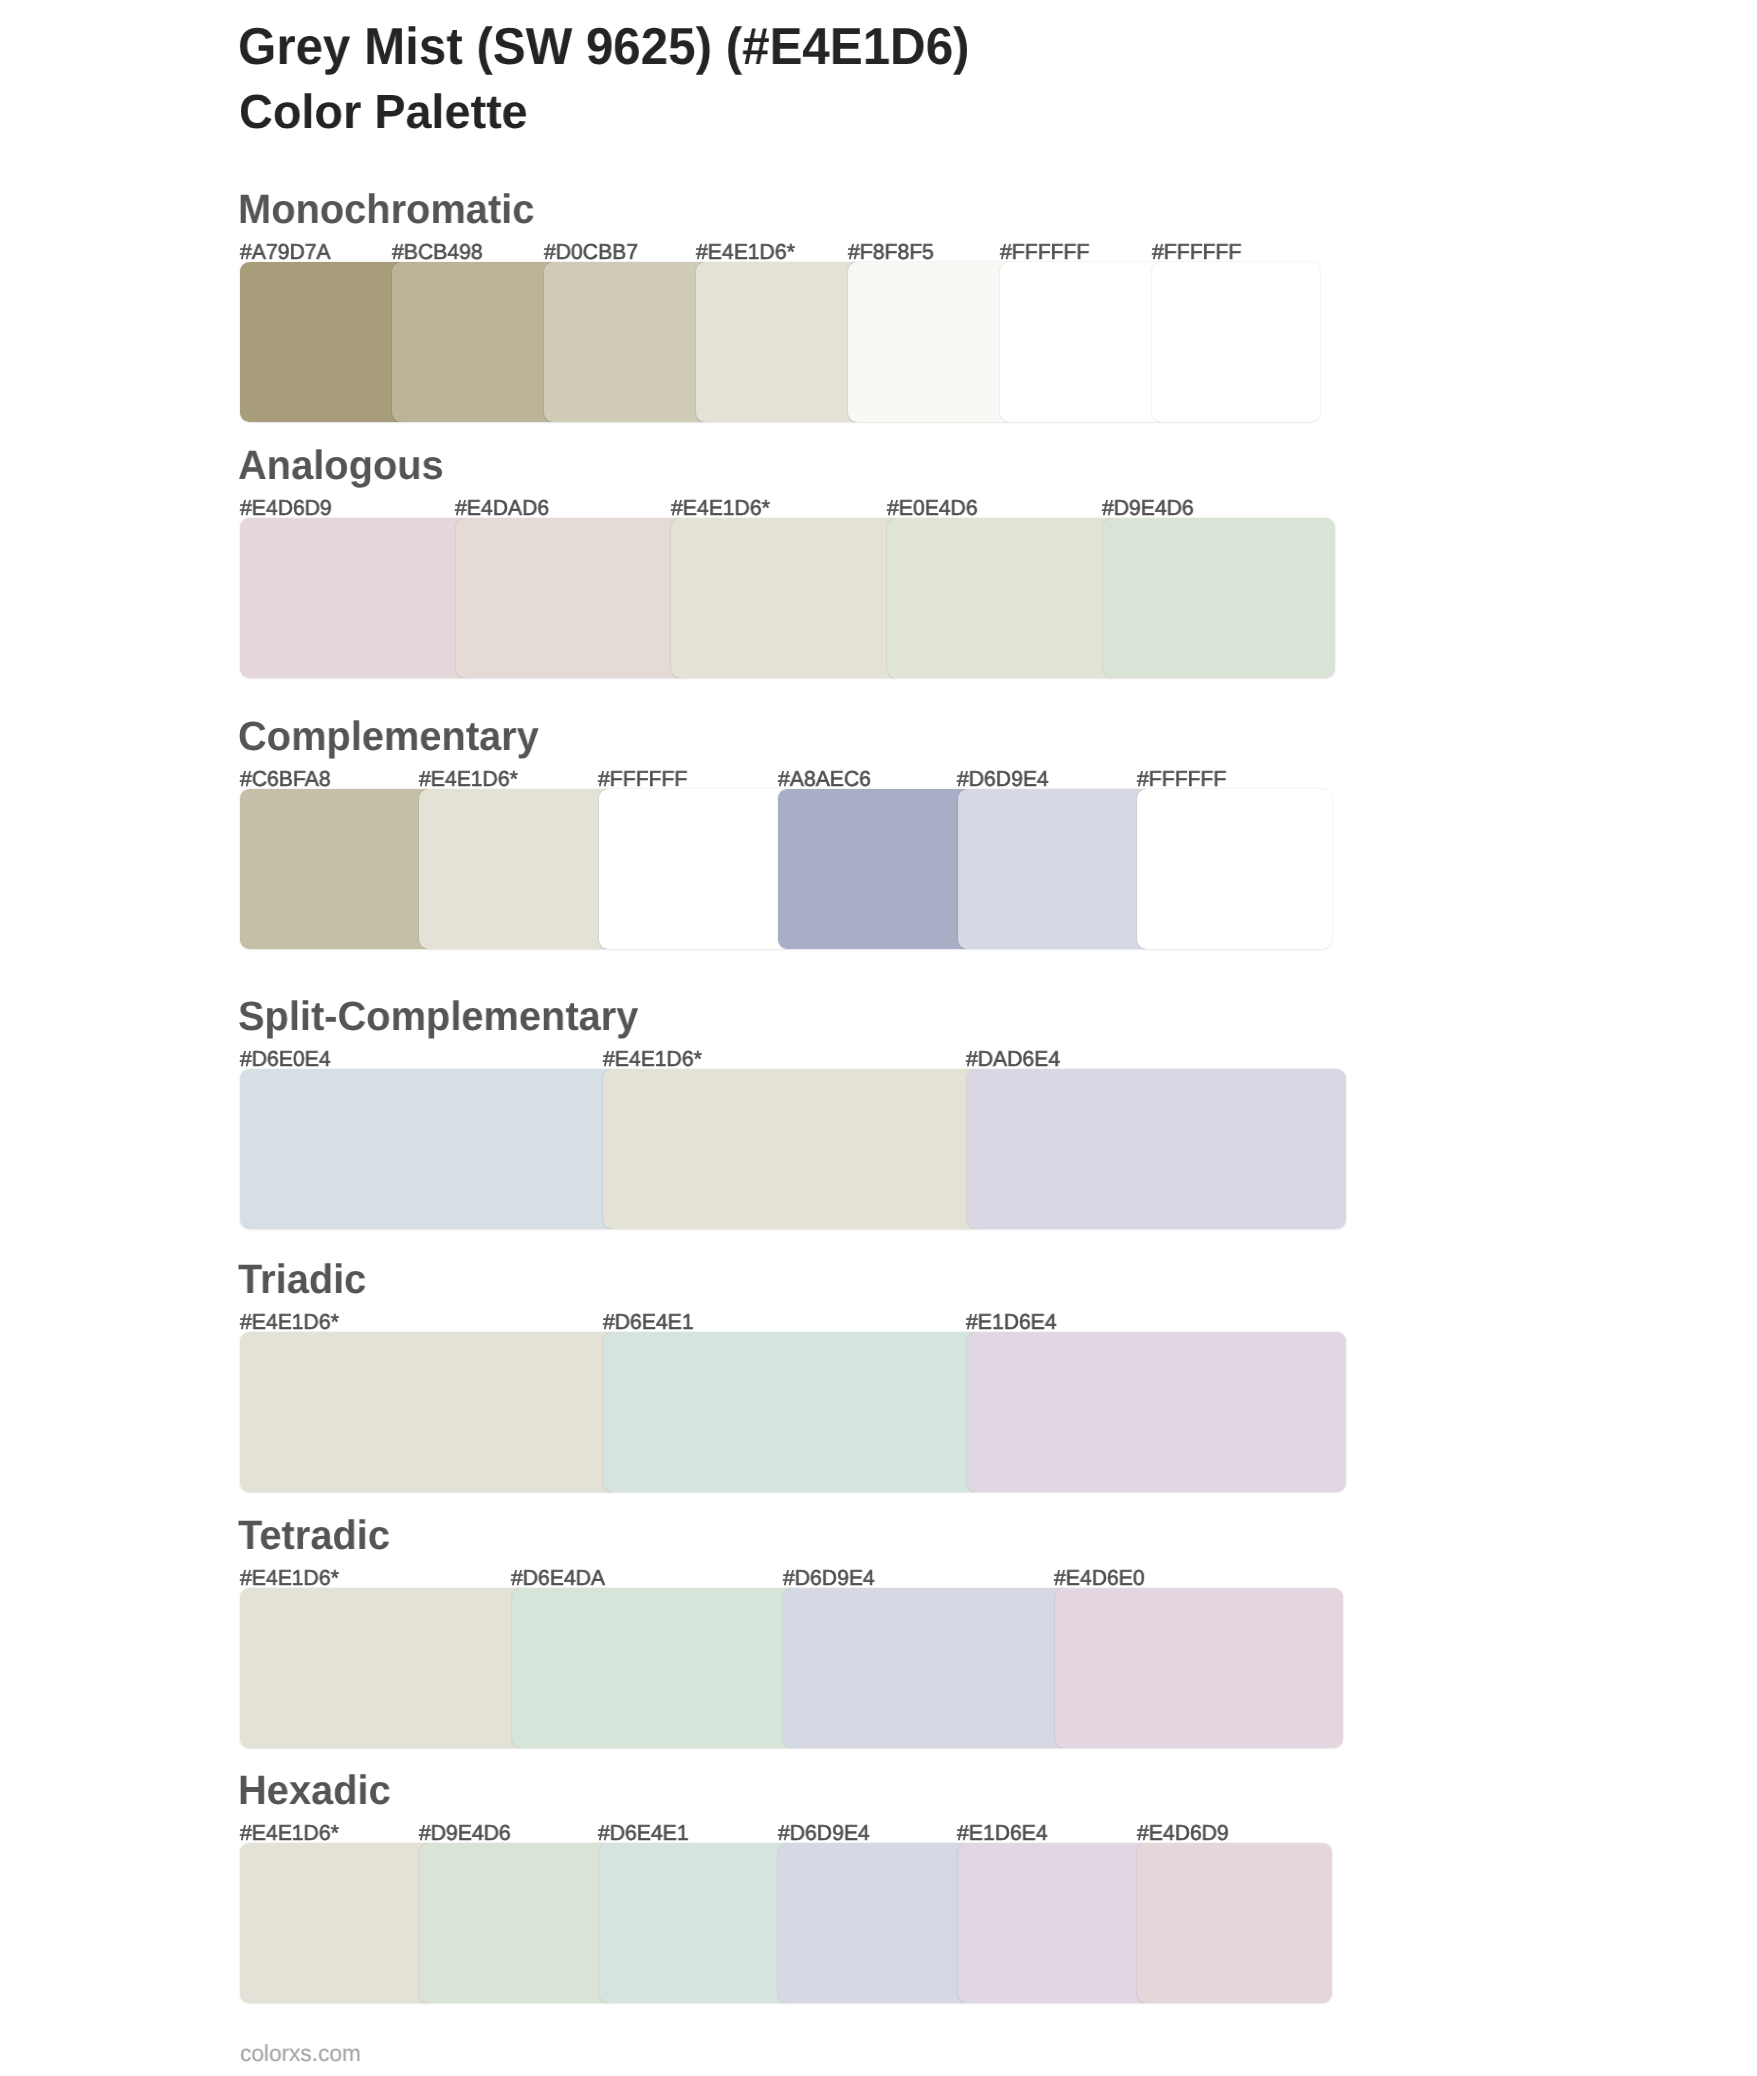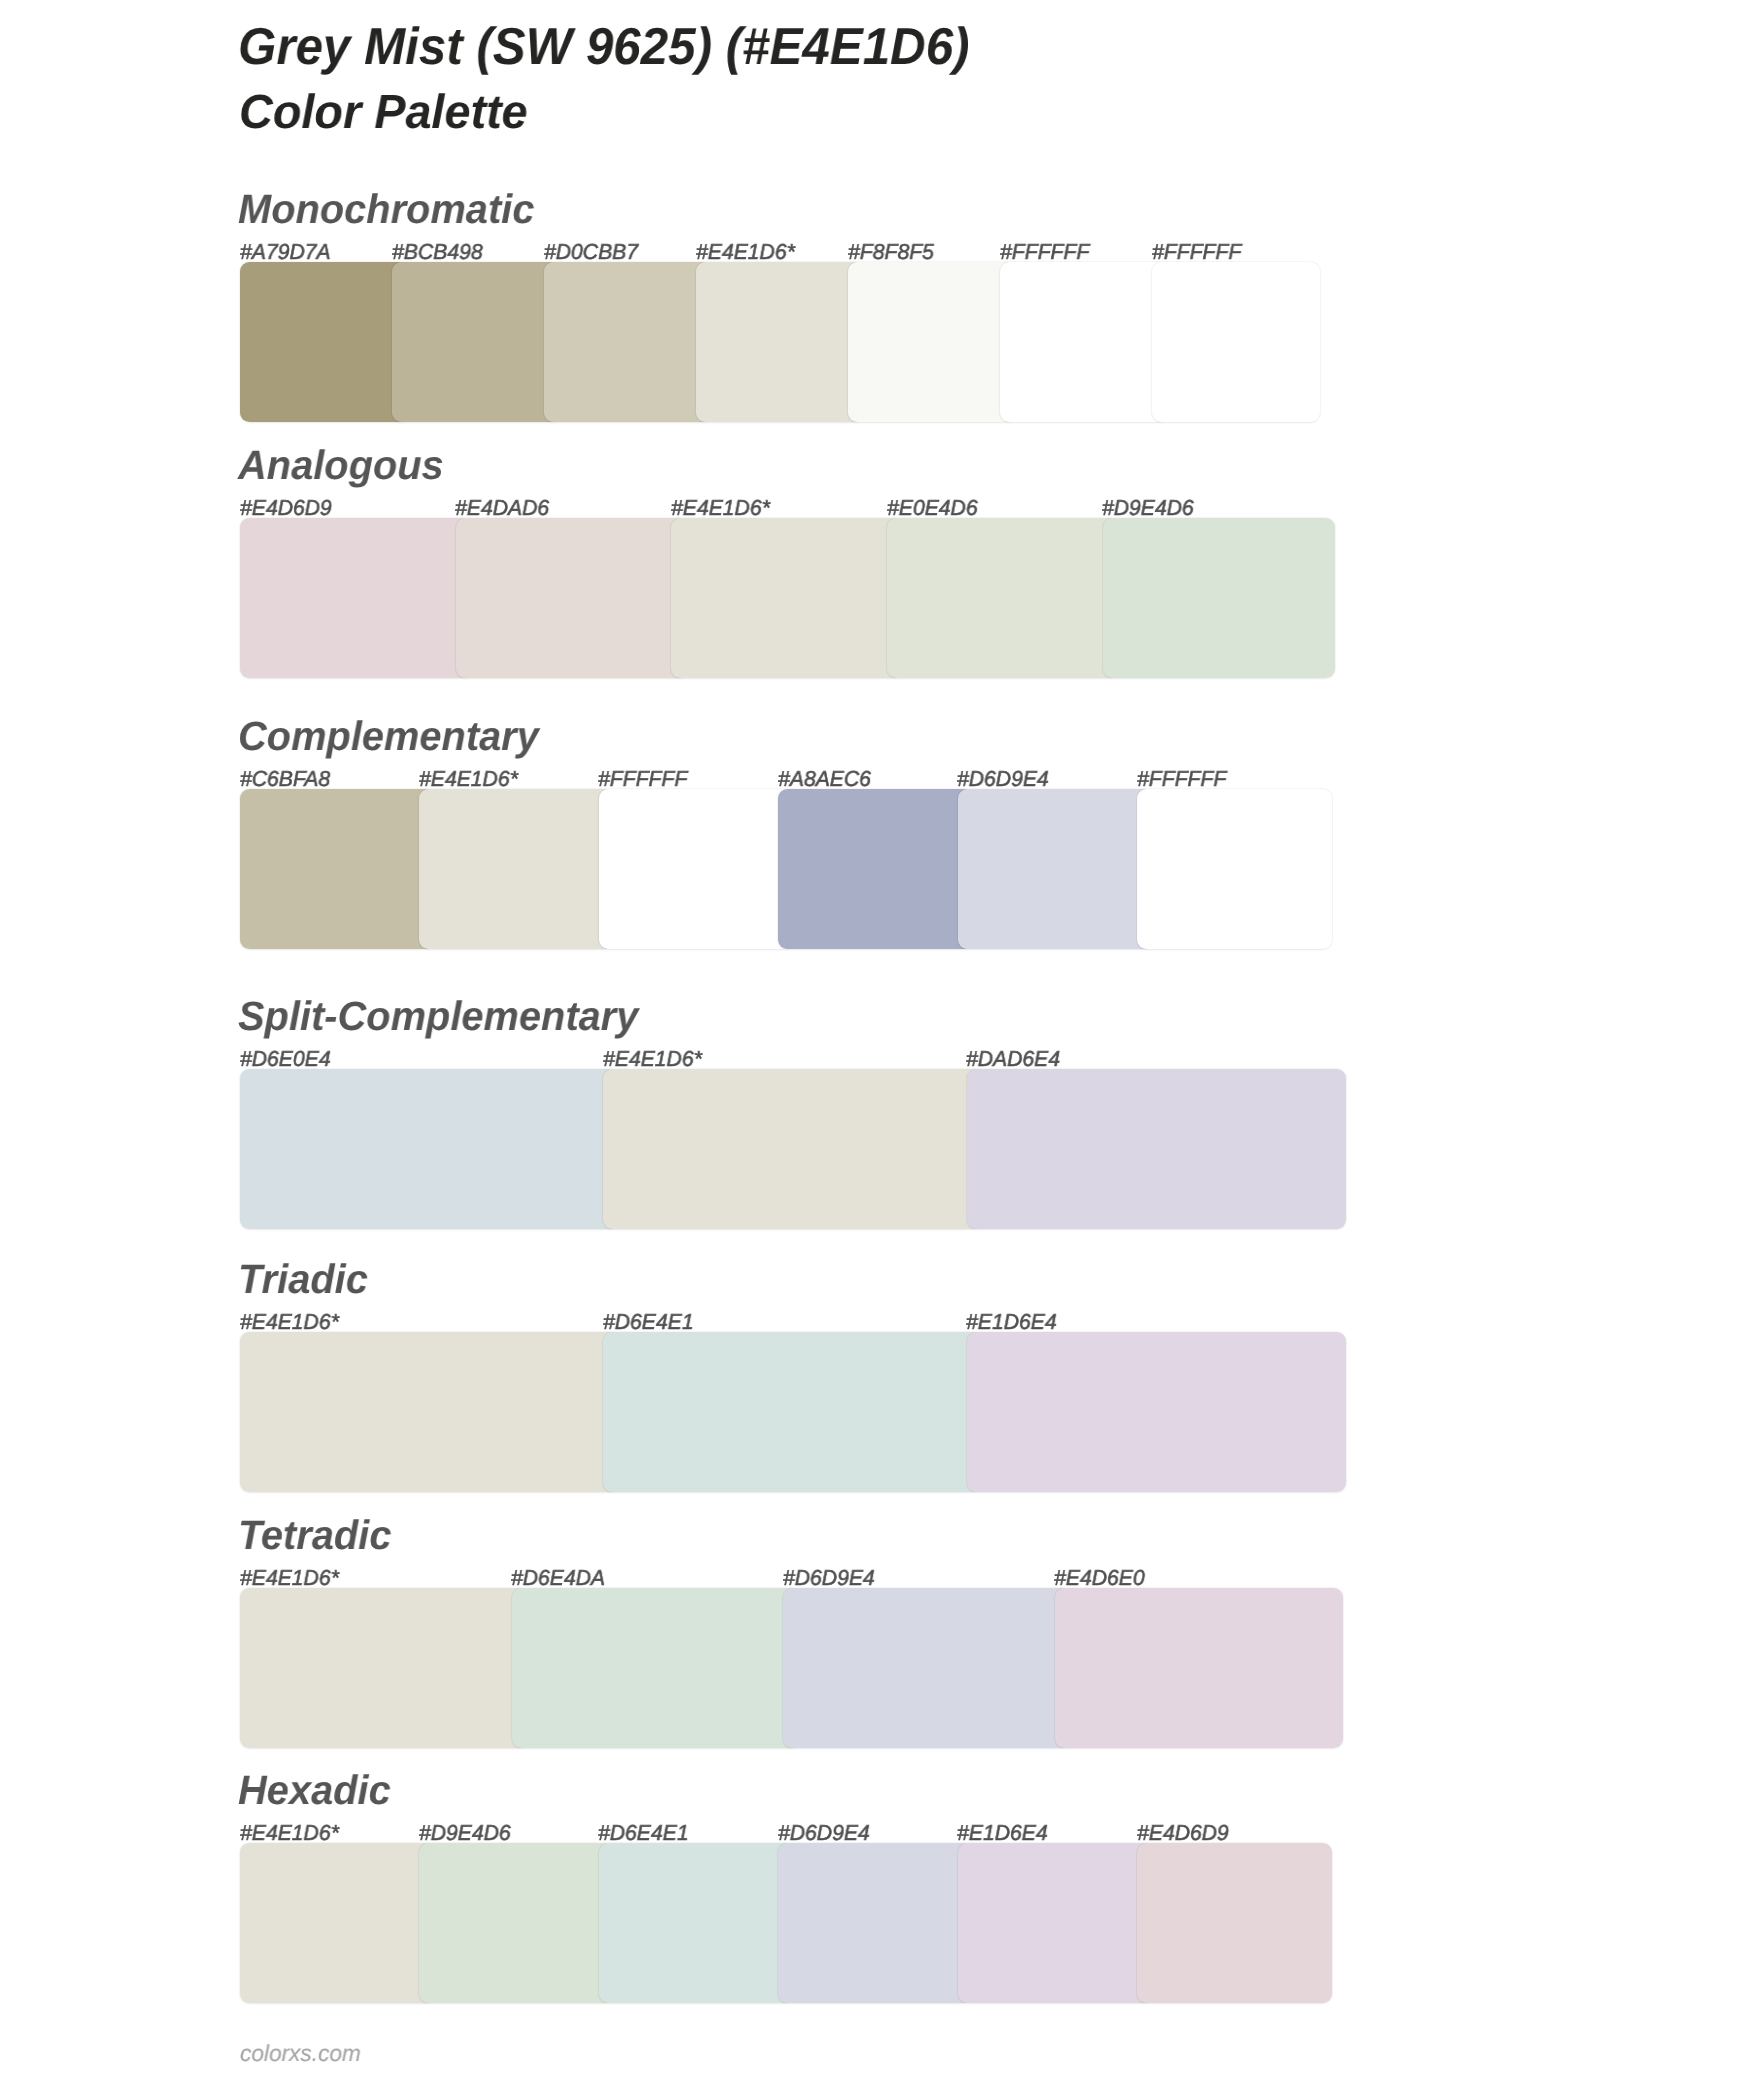--- a/index.html
+++ b/index.html
@@ -9,21 +9,21 @@
     background:#ffffff;
     font-family:"Liberation Sans", sans-serif;
     -webkit-font-smoothing:antialiased;
     text-rendering:geometricPrecision;
     overflow:hidden;
   }
   .page-title, .page-subtitle, .sec-title, .lbl, .footer {
     -webkit-font-smoothing:antialiased;
     will-change:transform;
   }
-  #page { position:relative; width:1757px; height:2077px;font-style:italic; }
+  #page { position:relative; width:1757px; height:2077px; }
 
   .page-title {
     position:absolute; left:238px; top:0px;
     font-size:52px; font-weight:bold; color:#242422;
     line-height:52px;
     white-space:nowrap;
     transform:scaleX(0.948); transform-origin:0 0;
   }
   .page-subtitle {
     position:absolute; left:239px;

